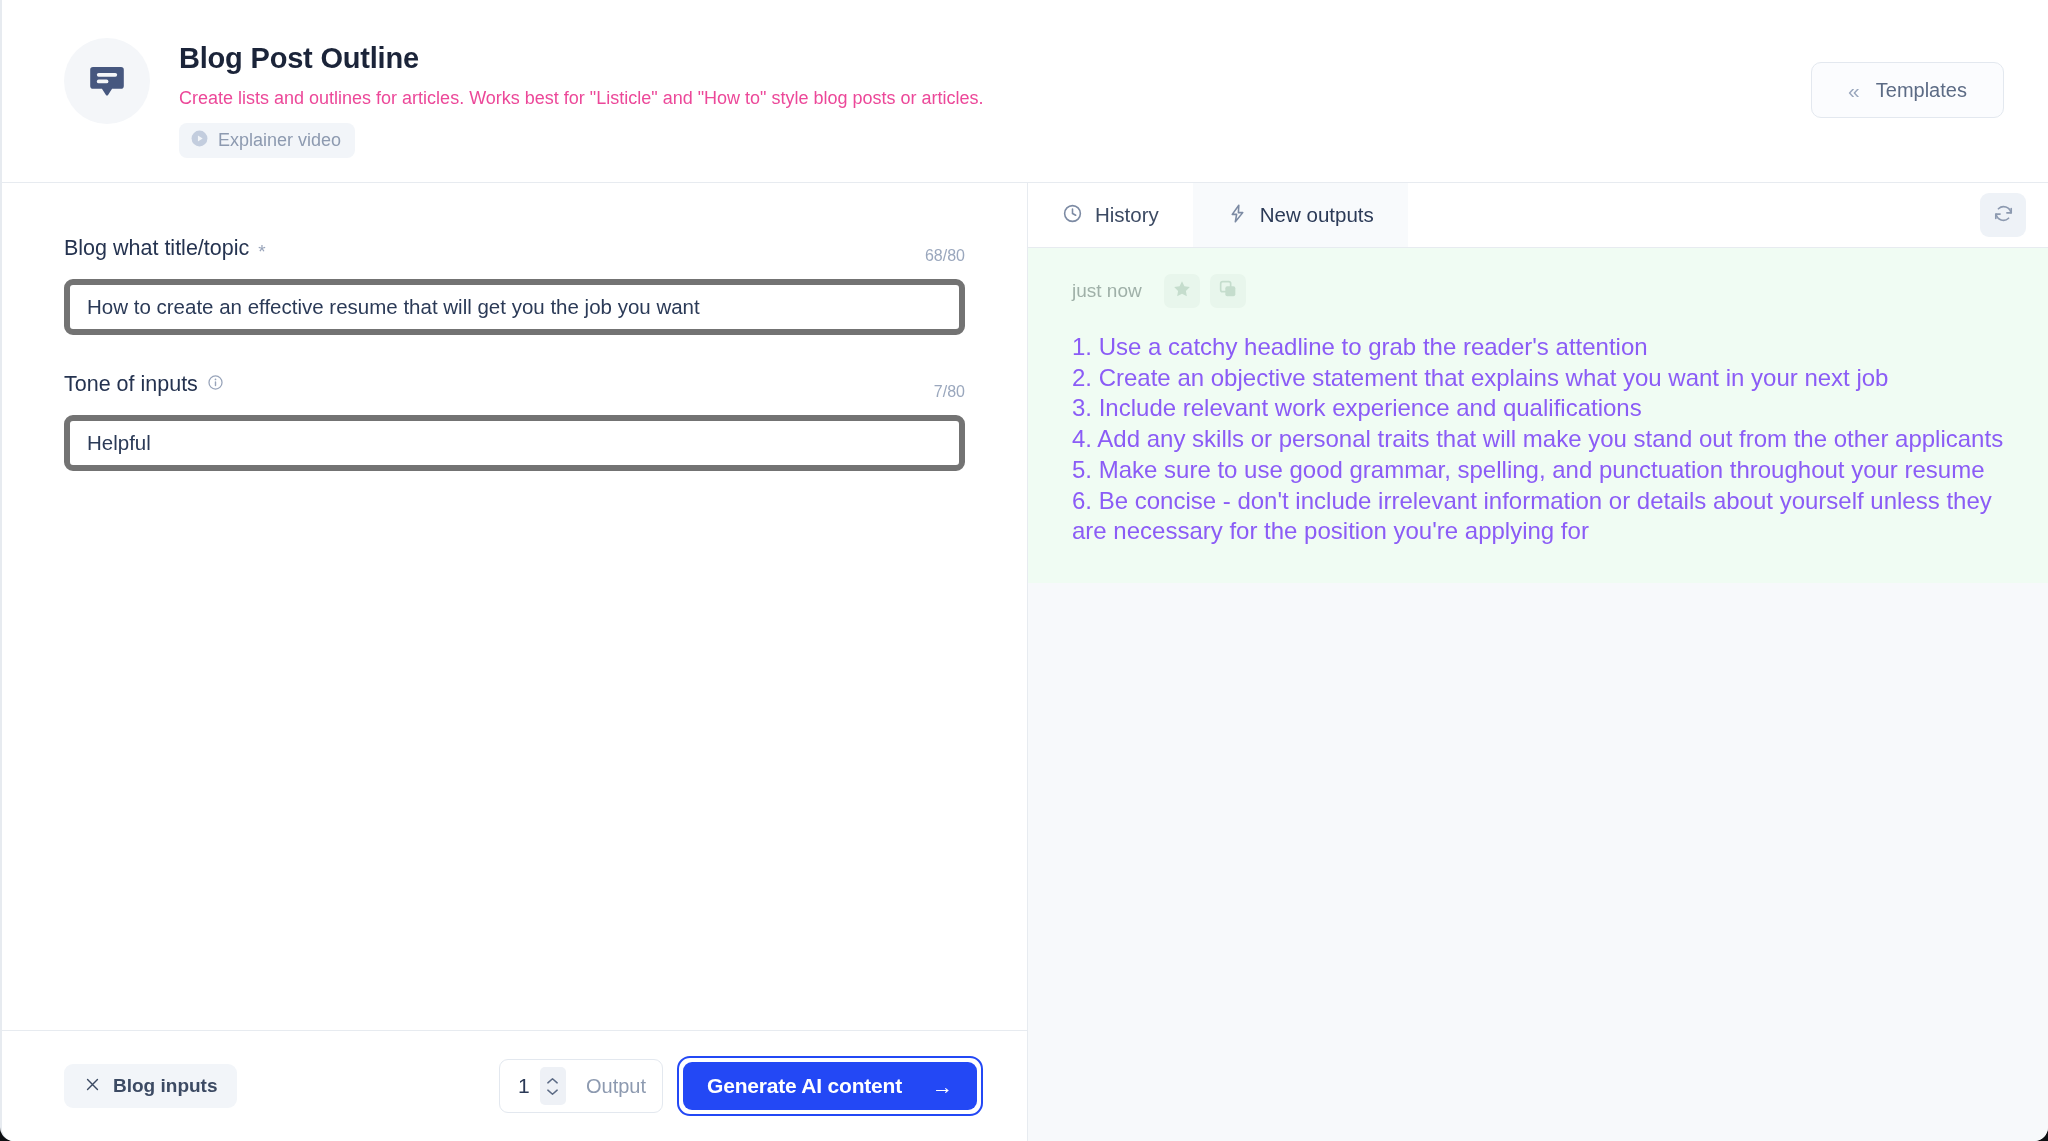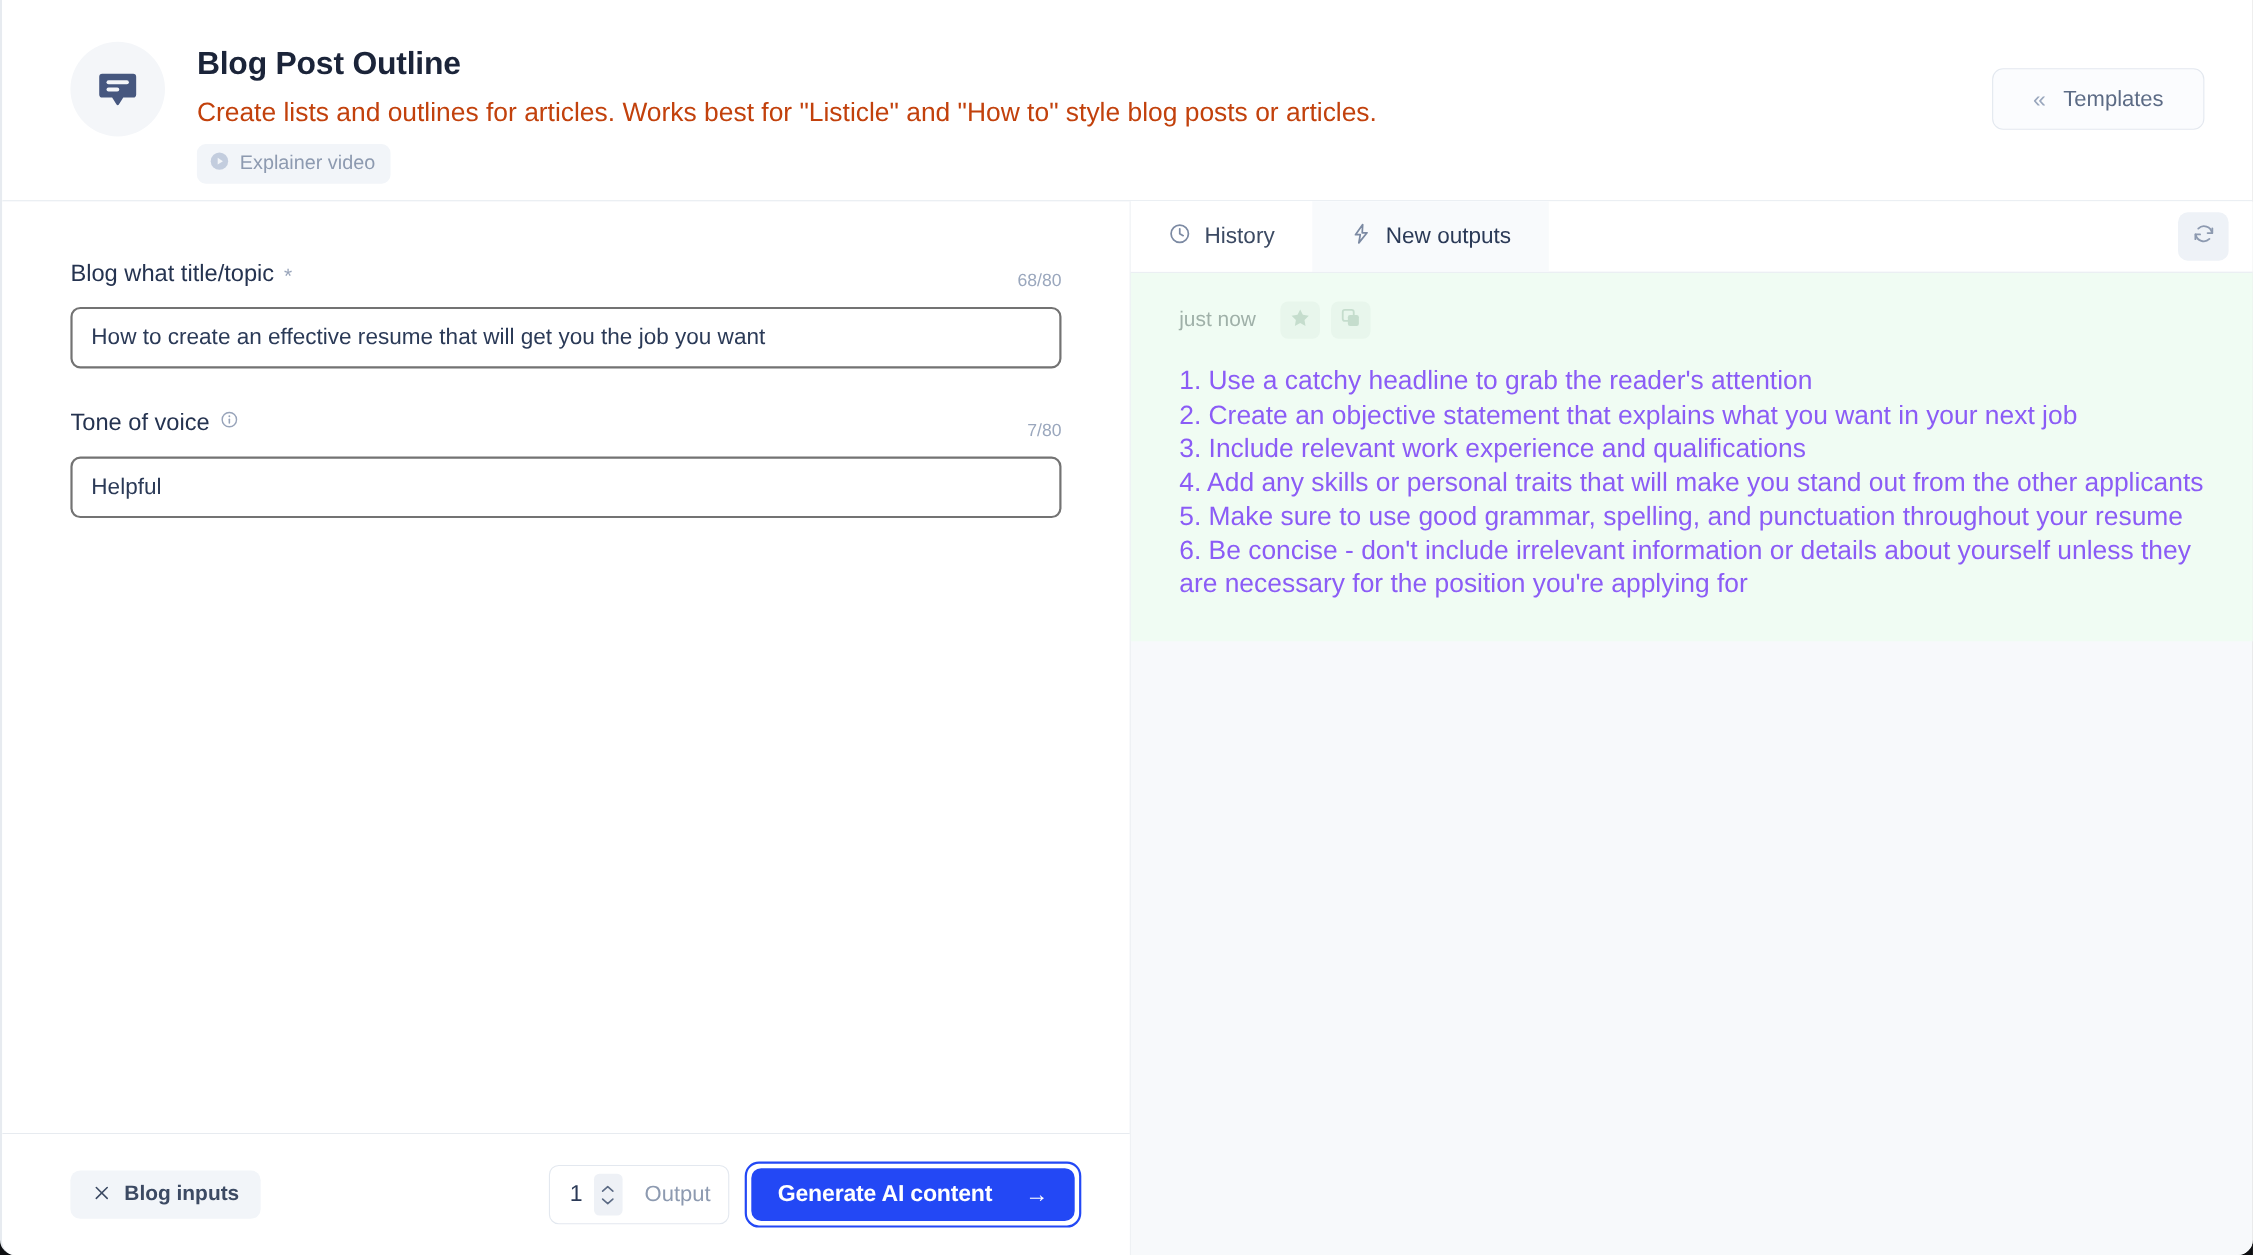--- a/index.html
+++ b/index.html
@@ -47,22 +47,22 @@
   .header-texts { margin-left: 29px; padding-top: 6px; }
 
   .page-title {
     font-size: 29px;
     font-weight: bold;
     color: #1b2439;
     letter-spacing: -0.2px;
     line-height: 1.15;
   }
   .page-desc {
-    font-size: 24px;
-    color: #c2410c;
+    font-size: 18px;
+    color: #ec4899;
     margin-top: 12px;
     line-height: 1.3;
     white-space: nowrap;
   }
   .explainer-badge {
     display: inline-flex;
     align-items: center;
     gap: 9px;
     background: #f2f5f9;
     border-radius: 8px;
@@ -133,21 +133,21 @@
     font-size: 21.5px;
     color: #253350;
     font-weight: 500;
   }
   .req-star { color:#98a4ba; font-size: 19px; line-height: 1; position: relative; top: 3px;}
   .counter { font-size: 16px; color: #9aa7bd; margin-top: 16px; }
 
   .text-input {
     width: 100%;
     height: 56px;
-    border: 2px solid #737373;
+    border: 6px solid #737373;
     border-radius: 9px;
     background: #fff;
     padding: 0 17px;
     font-size: 20.5px;
     color: #2b3a57;
     font-family: "Liberation Sans", sans-serif;
     outline: none;
   }
   .text-input::placeholder { color:#aeb9cb; }
 
@@ -349,21 +349,21 @@
               <span class="req-star">*</span>
             </div>
             <span class="counter">68/80</span>
           </div>
           <input class="text-input" type="text" value="How to create an effective resume that will get you the job you want" style="">
         </div>
 
         <div class="field">
           <div class="field-head">
             <div class="field-label-grp">
-              <span class="field-label">Tone of voice</span>
+              <span class="field-label">Tone of inputs</span>
               <span>
                 <svg width="17" height="17" viewBox="0 0 24 24" aria-hidden="true">
                   <circle cx="12" cy="12" r="9.2" fill="none" stroke="#98a4ba" stroke-width="1.8"></circle>
                   <circle cx="12" cy="7.6" r="1.2" fill="#98a4ba"></circle>
                   <rect x="11" y="10.4" width="2" height="7" rx="1" fill="#98a4ba"></rect>
                 </svg>
               </span>
             </div>
             <span class="counter">7/80</span>
           </div>

